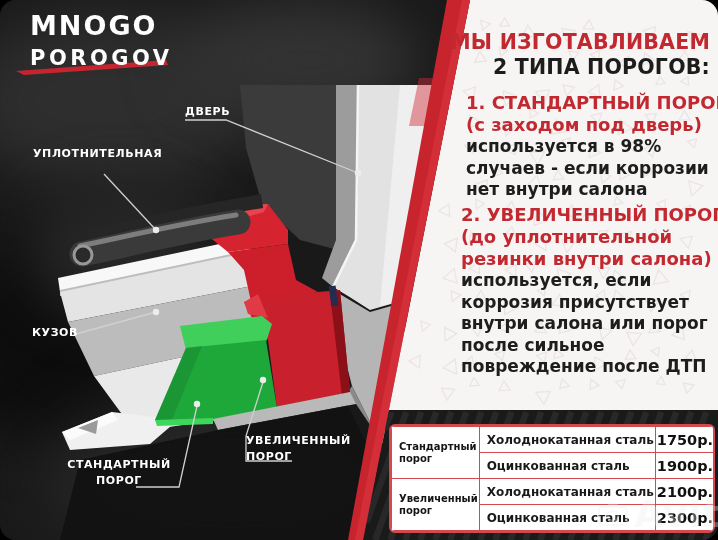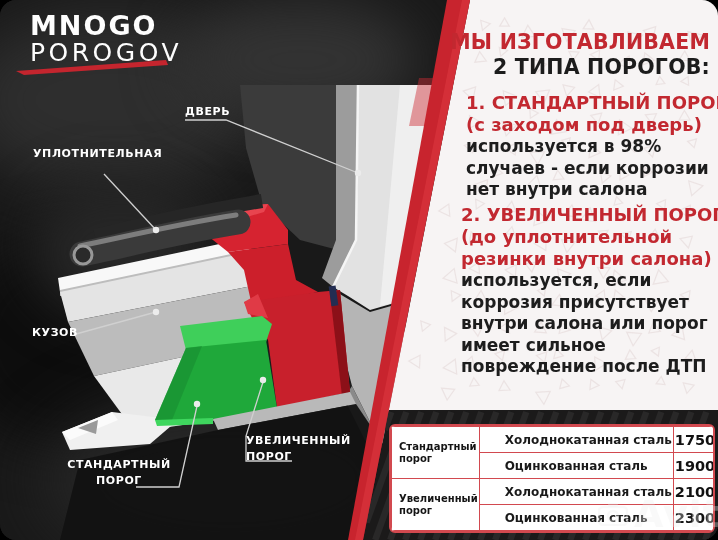--- a/index.html
+++ b/index.html
@@ -4,21 +4,21 @@
 <style>
   html,body{margin:0;padding:0;background:#000;}
   .stage{position:relative;width:718px;height:540px;overflow:hidden;background:#191919;
          font-family:"DejaVu Sans","Liberation Sans",sans-serif;border-radius:16px;}
   .stage svg.backdrop{position:absolute;left:0;top:0;z-index:0;}
   .abs{position:absolute;z-index:5;}
 
   
   .logo{left:30px;top:12px;color:#fdfdfd;line-height:1;}
   .logo .l1{font-size:27px;font-weight:800;letter-spacing:2px;}
-  .logo .l2{font-size:25px;font-weight:400;letter-spacing:3.5px;margin-top:1px;}
+  .logo .l2{font-size:21px;font-weight:700;letter-spacing:3.5px;margin-top:9px;}
 
   
   .plabel{color:#ffffff;font-weight:800;font-size:11px;letter-spacing:.6px;line-height:16px;white-space:nowrap;}
   .lab-door{left:185px;top:104px;}
   .lab-rubber{left:33px;top:146px;}
   .lab-body{left:32px;top:325px;}
   .lab-standard{left:60px;top:457px;width:118px;text-align:center;}
   .lab-enlarged{left:246px;top:433px;}
 
   
@@ -30,21 +30,21 @@
   .item2{left:461px;top:204px;}
   .panel-item .t{color:#c22830;font-weight:800;font-size:18px;line-height:22px;white-space:nowrap;}
   .panel-item .b{color:#1d1d1d;font-weight:600;font-size:17px;line-height:21.6px;white-space:nowrap;}
 
   
   .price-table{left:389px;top:424px;width:322px;border:2px solid #d2494f;border-radius:6px;
                overflow:hidden;background:#ffffff;}
   .price-table table{border-collapse:collapse;width:100%;}
   .price-table td{border:1.5px solid #d2494f;background:#fff;vertical-align:middle;}
   .price-table td.g{width:109px;font-size:10px;font-weight:700;color:#151515;line-height:1.15;padding-left:7px;}
-  .price-table td.m{width:150px;font-size:12px;font-weight:700;color:#1a1a1a;padding-left:25px;height:23px;white-space:nowrap;}
+  .price-table td.m{width:150px;font-size:12px;font-weight:700;color:#1a1a1a;padding-left:7px;height:23px;white-space:nowrap;}
   .price-table td.p{width:55px;font-size:14.5px;font-weight:800;color:#111;text-align:center;white-space:nowrap;}
 
   
   .watermark{left:598px;top:492px;display:flex;align-items:center;gap:6px;
              color:rgba(235,235,235,.32);font-size:38px;font-weight:700;letter-spacing:1px;
              filter:blur(.4px);white-space:nowrap;}
 </style>
 </head>
 <body>
 
@@ -316,21 +316,21 @@
     <div class="b">нет внутри салона</div>
   </div>
 
   <div class="abs panel-item item2">
     <div class="t">2. УВЕЛИЧЕННЫЙ ПОРОГ</div>
     <div class="t">(до уплотнительной</div>
     <div class="t">резинки внутри салона)</div>
     <div class="b">используется, если</div>
     <div class="b">коррозия присутствует</div>
     <div class="b">внутри салона или порог</div>
-    <div class="b">имеет сильное</div>
+    <div class="b">после сильное</div>
     <div class="b">повреждение после ДТП</div>
   </div>
 
   <div class="abs price-table">
     <table>
       <colgroup>
           <col style="width:109px">
           <col style="width:150px">
           <col style="width:55px">
         </colgroup>

